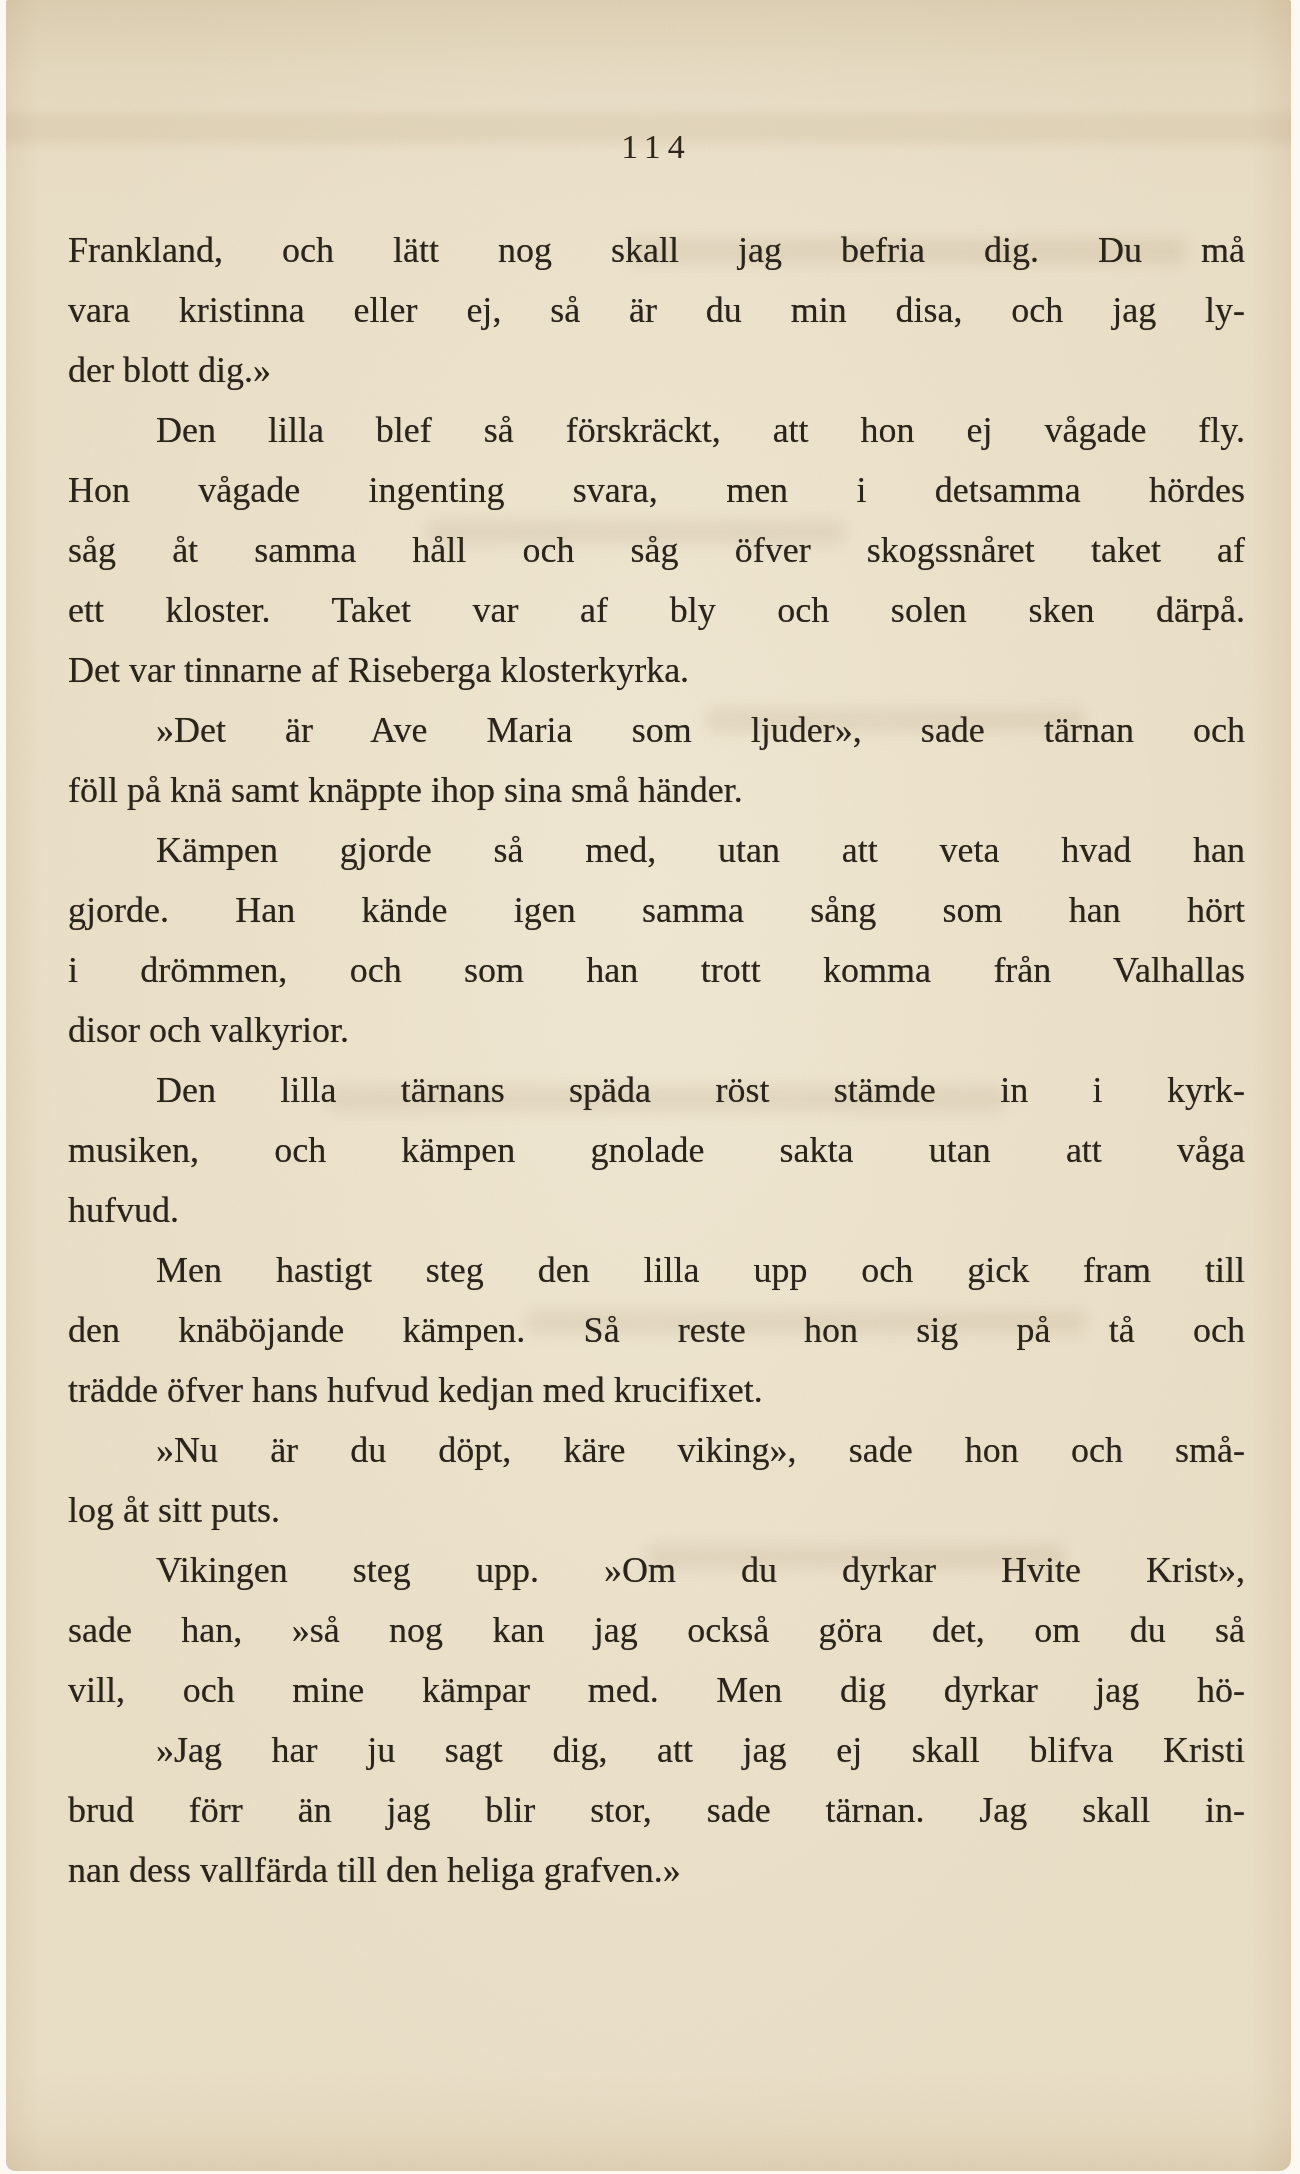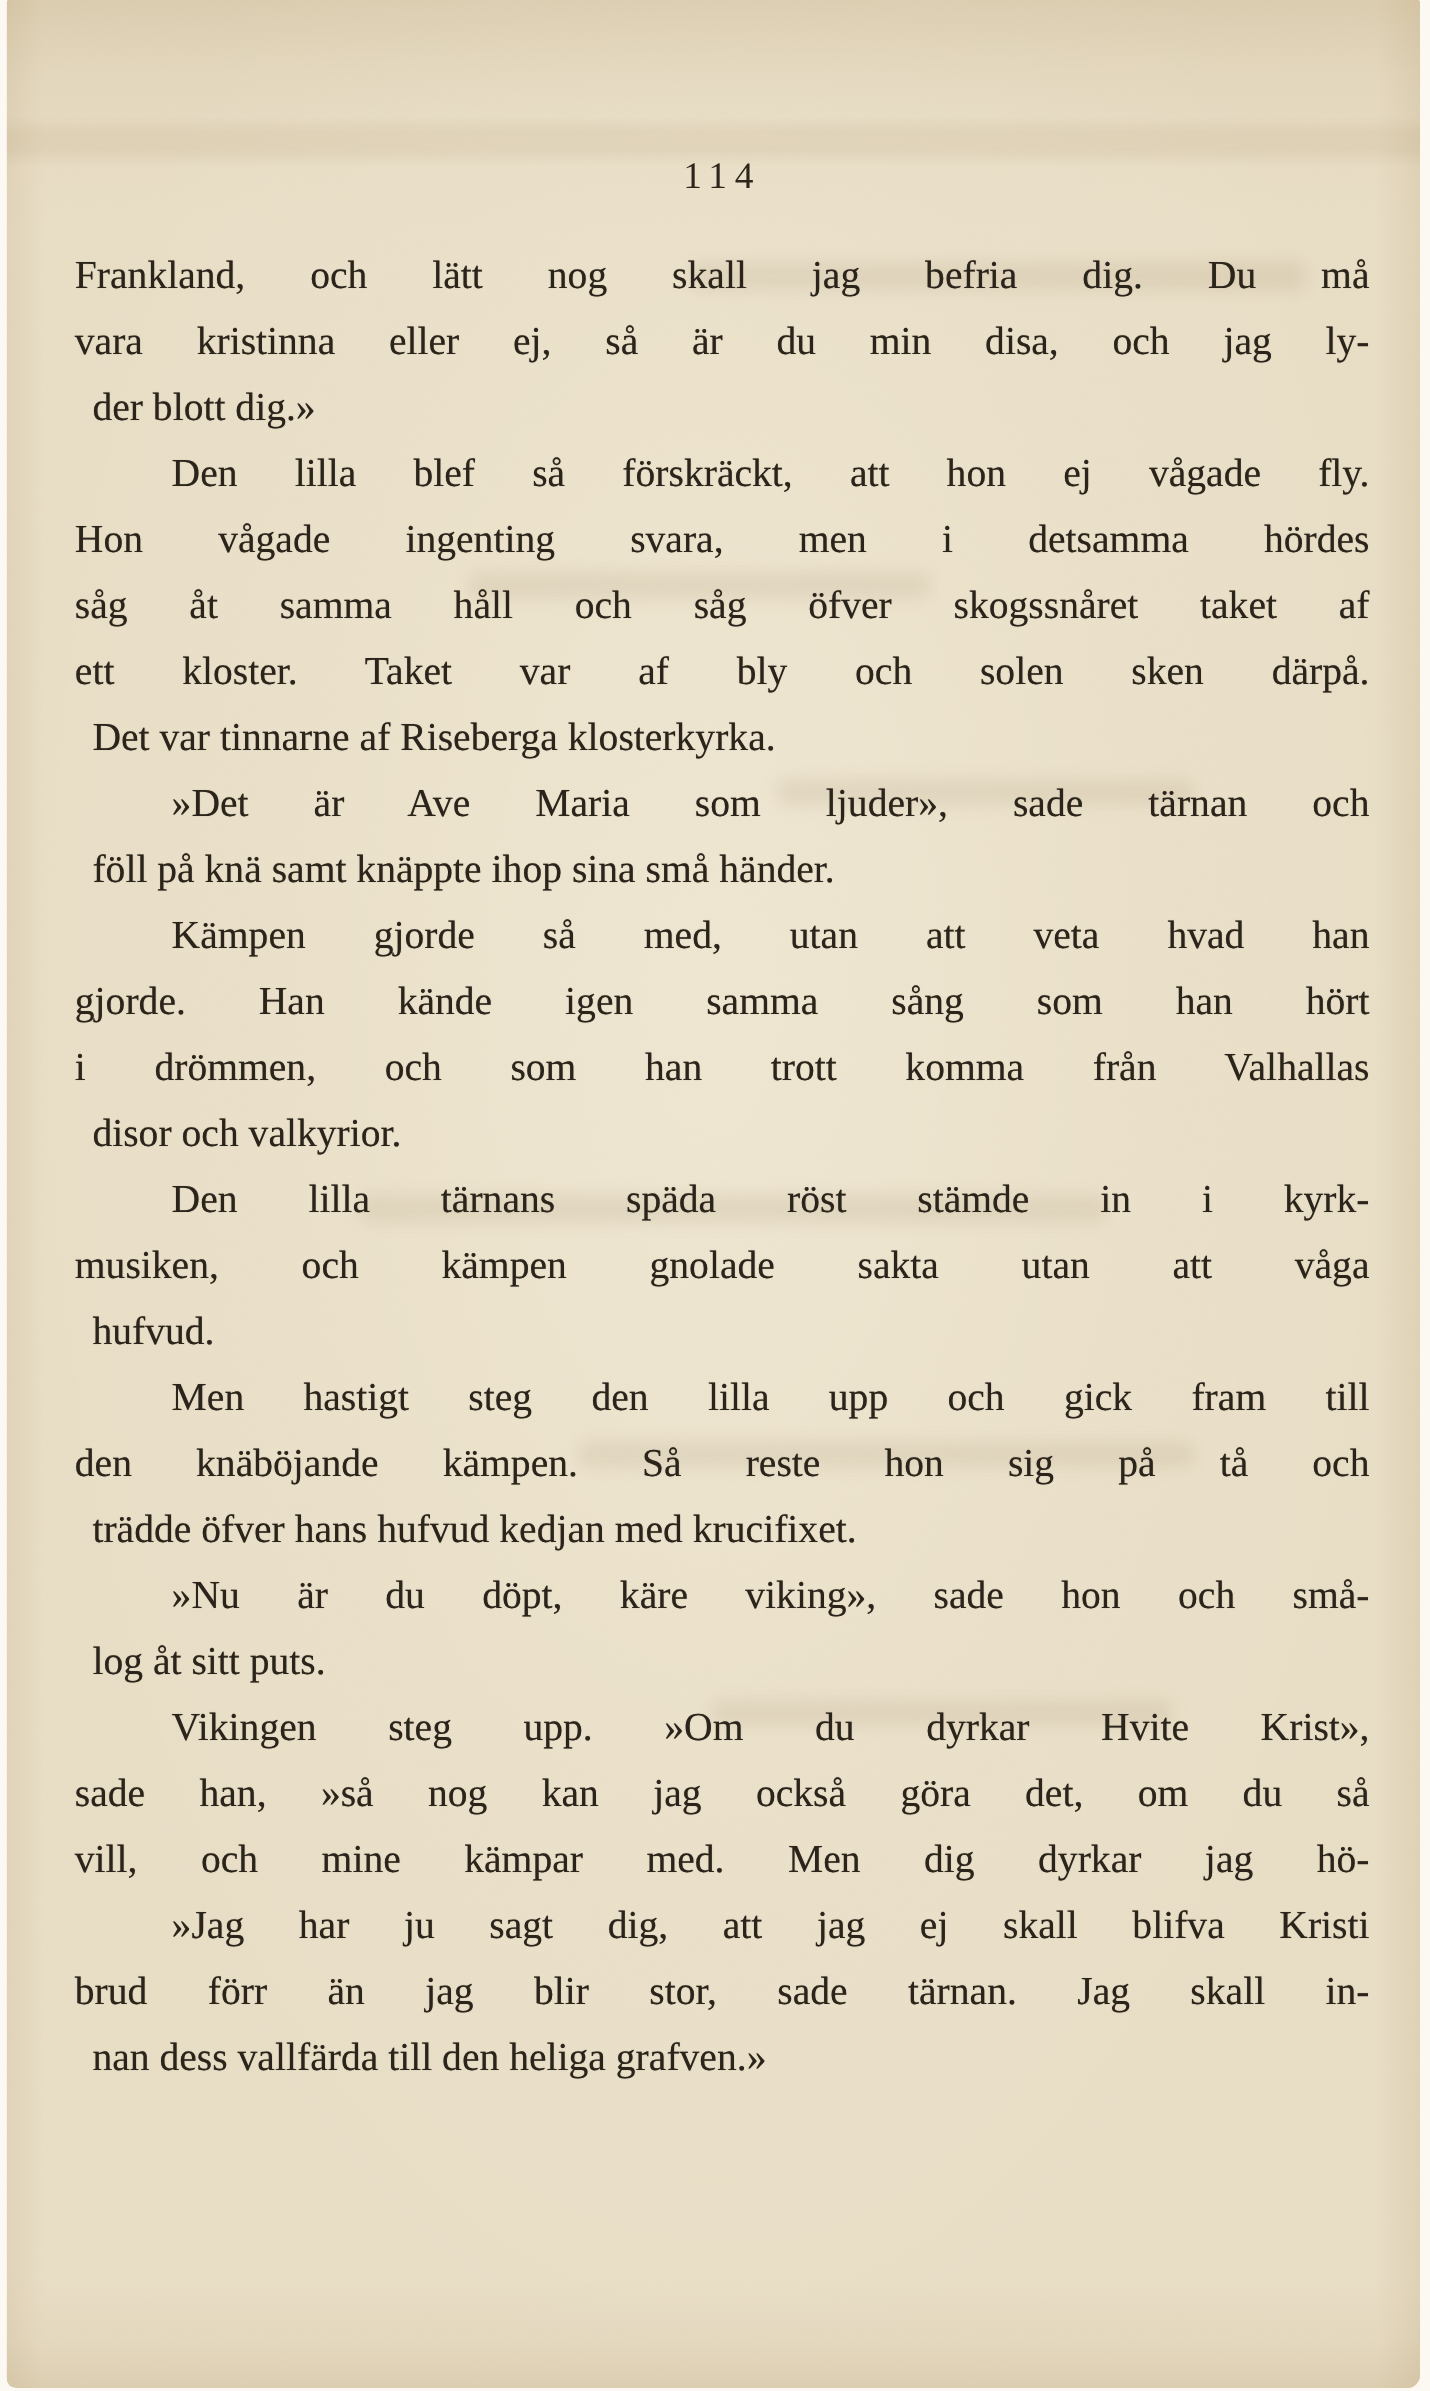--- a/index.html
+++ b/index.html
@@ -31,21 +31,21 @@
     position: absolute;
     inset: 0;
     width: 100%;
     height: 100%;
     opacity: 0.5;
     mix-blend-mode: multiply;
     pointer-events: none;
   }
   .page-number {
     position: absolute;
-    top: 142px;
+    top: 128px;
     left: 62px;
     width: 1177px;
     text-align: center;
     font-size: 34px;
     letter-spacing: 7px;
     color: #2e261b;
   }
   .text-block {
     position: absolute;
     top: 220px;
@@ -55,21 +55,21 @@
     line-height: 60px;
     color: #2b241a;
     text-shadow: 0 0 0.7px rgba(43,36,26,0.55);
   }
   .para { margin: 0; padding: 0; }
   .line {
     text-align: justify;
     text-align-last: justify;
     white-space: normal;
   }
-  .line.last { text-align-last: left; margin-left: 16px; }
+  .line.last { text-align-last: left; }
   .line.indent { text-indent: 88px; }
   .smudge {
     position: absolute;
     background: rgba(125,100,60,0.10);
     filter: blur(7px);
     border-radius: 10px;
     pointer-events: none;
   }
 </style>
 </head>

